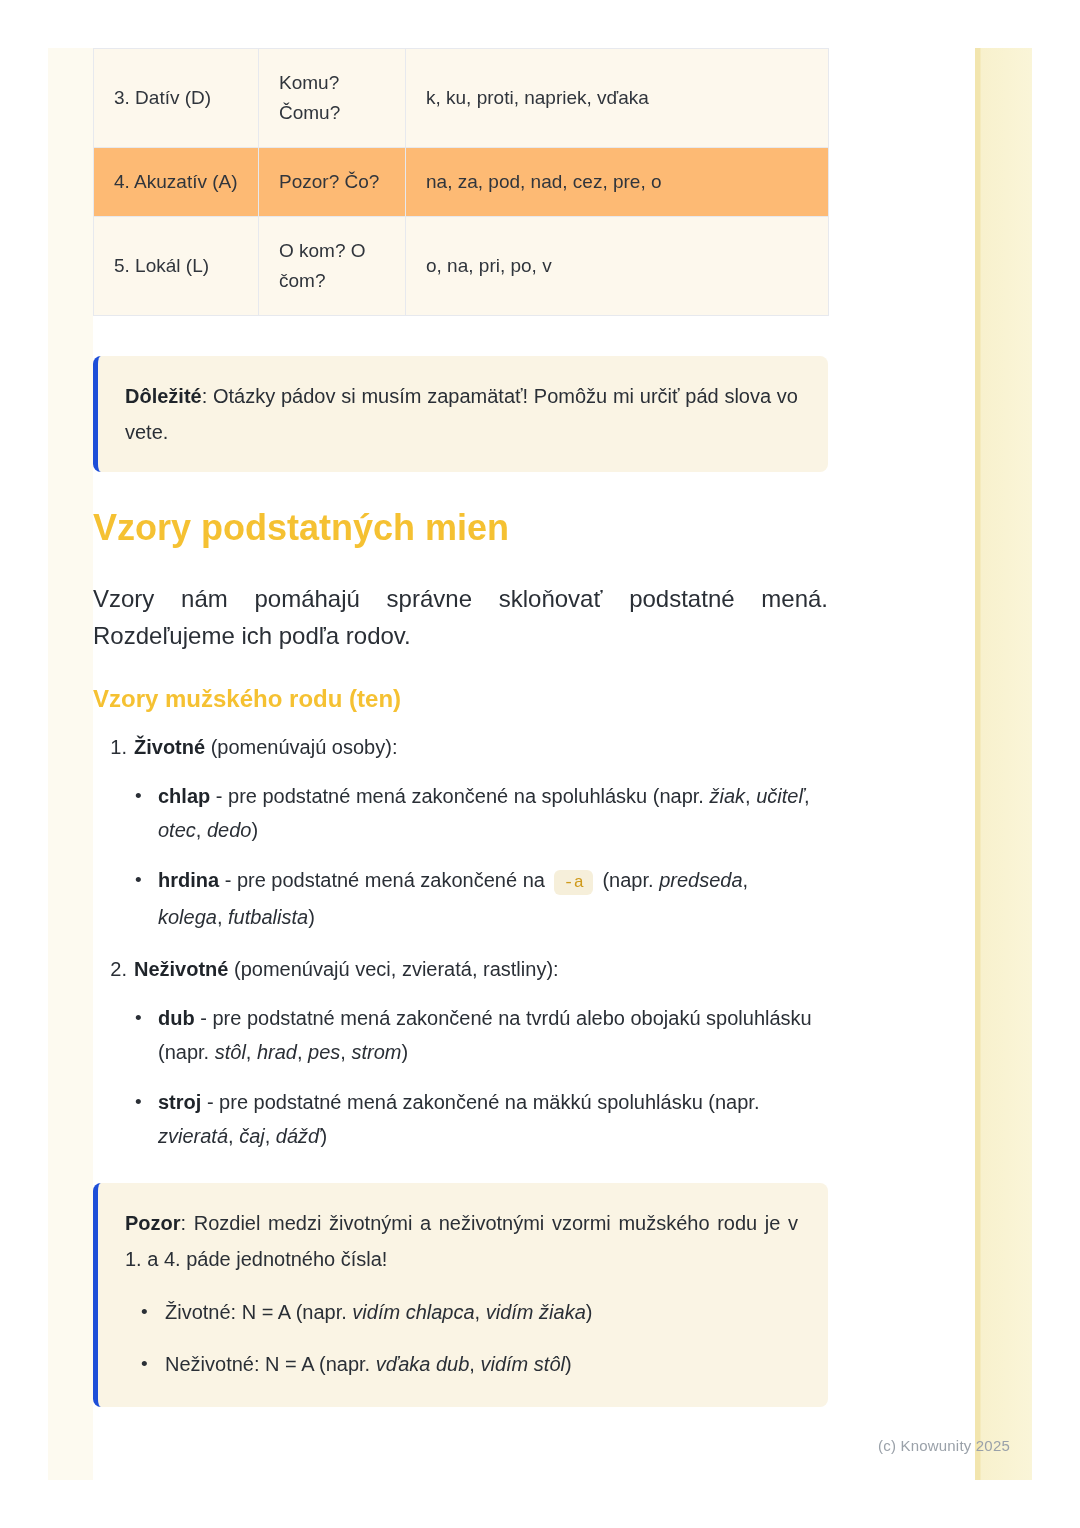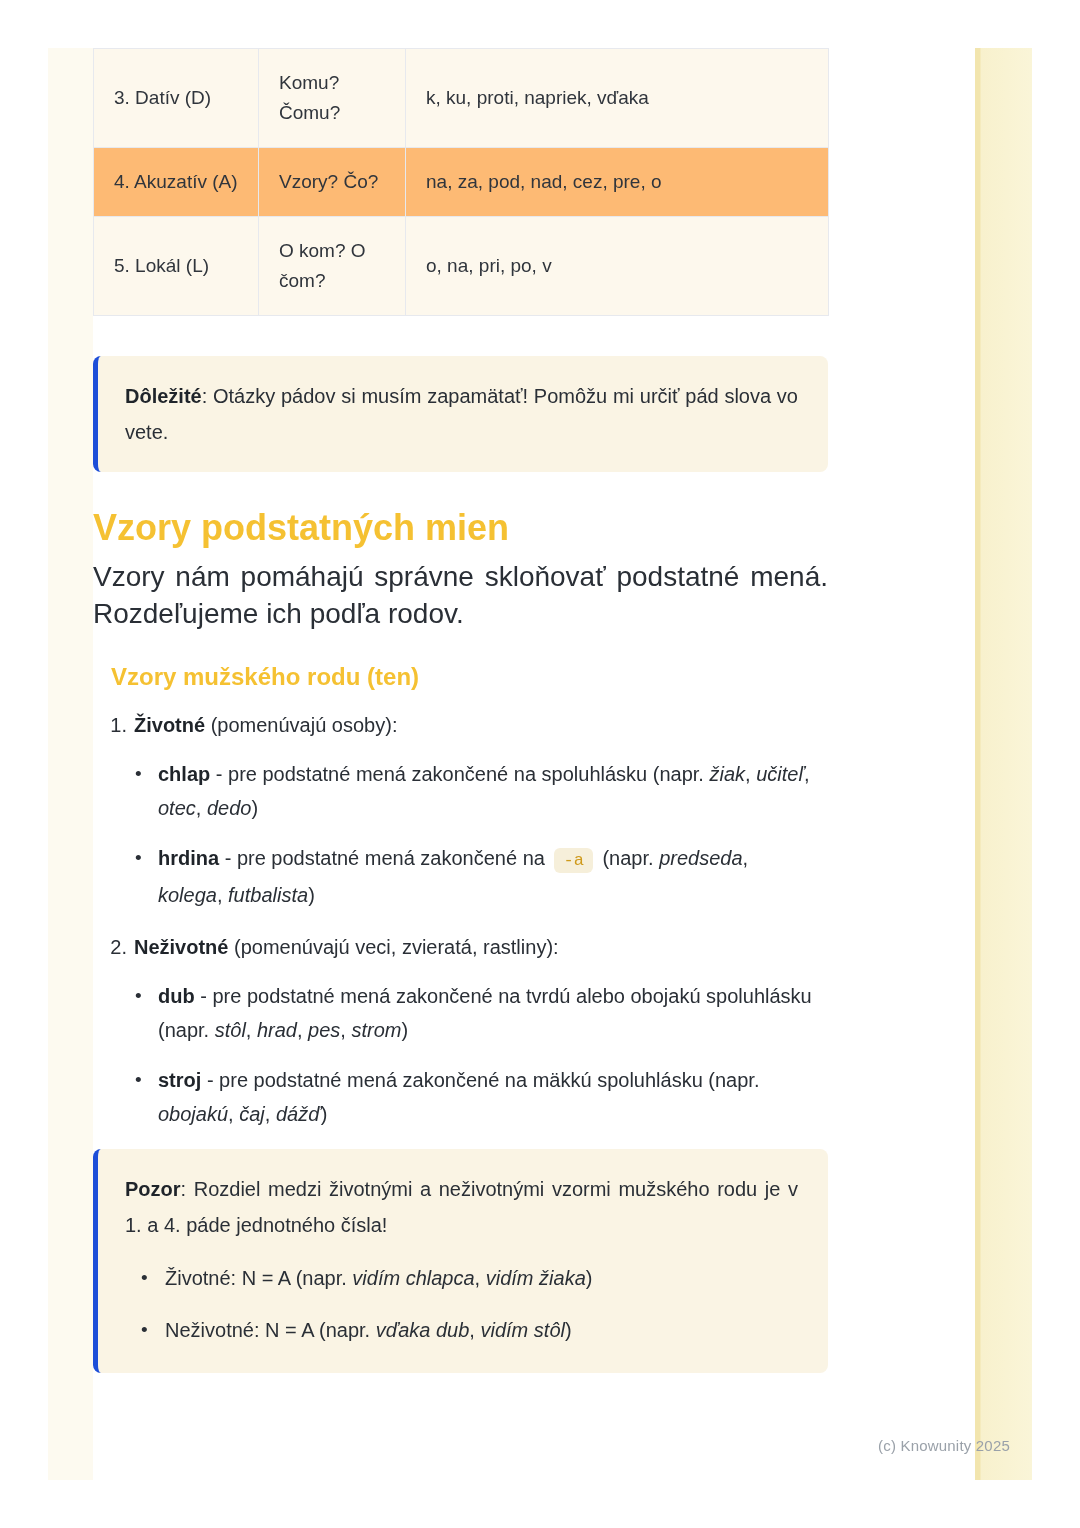--- a/index.html
+++ b/index.html
@@ -38,27 +38,27 @@
   tr.row-cream td { background: #fdf8ed; }
   tr.row-blue  td { background: #fdba74; }
 
   
   .callout {
     background: #faf4e4; border-left: 5px solid #1d4ed8; border-radius: 8px;
     padding: 22px 30px 22px 27px; font-size: 20px; line-height: 36px;
   }
   .callout .body-par { text-align: justify; }
   .callout-important { margin-top: 40px; }
-  .callout-warning { margin-top: 18px; padding-bottom: 26px; }
+  .callout-warning { margin-top: 30px; padding-bottom: 26px; }
   .callout-warning .c-bullets { margin-top: 14px; }
 
   
   h2.section-h2 { margin-top: 38px; font-size: 36px; line-height: 36px; font-weight: 700; color: #f5c132; }
-  p.intro { margin-top: 12px; font-size: 28px; line-height: 37px; text-align: justify; }
-  h3.section-h3 { margin-top: 30px; font-size: 24px; line-height: 30px; font-weight: 700; color: #f5c132; padding-left: 18px; }
+  p.intro { margin-top: 34px; font-size: 24px; line-height: 37px; text-align: justify; }
+  h3.section-h3 { margin-top: 30px; font-size: 24px; line-height: 30px; font-weight: 700; color: #f5c132; }
 
   
   .olist { margin-top: 18px; font-size: 20px; }
   .o-item { margin-top: 20px; }
   .o-item:first-child { margin-top: 0; }
   .o-head { display: flex; line-height: 31px; padding-left: 12px; }
   .o-num { width: 22px; flex: none; text-align: right; margin-right: 7px; }
   .bullets { margin-top: 8px; }
   .b-item { display: flex; margin-top: 16px; line-height: 34px; }
   .b-item .b-marker { flex: none; width: 23px; margin-left: 42px; font-size: 19px; }
@@ -98,21 +98,21 @@
           <col class="c3">
         </colgroup>
       <tbody>
         <tr class="row-cream">
           <td>3. Datív (D)</td>
           <td>Komu? Čomu?</td>
           <td>k, ku, proti, napriek, vďaka</td>
         </tr>
         <tr class="row-blue">
           <td>4. Akuzatív (A)</td>
-          <td>Vzory? Čo?</td>
+          <td>Pozor? Čo?</td>
           <td>na, za, pod, nad, cez, pre, o</td>
         </tr>
         <tr class="row-cream">
           <td>5. Lokál (L)</td>
           <td>O kom? O čom?</td>
           <td>o, na, pri, po, v</td>
         </tr>
       </tbody>
     </table>
 
@@ -150,21 +150,21 @@
           <span class="o-num">2.</span>
           <span class="o-title"><span class="seg-bold">Neživotné</span><span class="seg-plain"> (pomenúvajú veci, zvieratá, rastliny):</span></span>
         </div>
         <div class="bullets">
           <div class="b-item">
             <span class="b-marker">•</span>
             <div class="b-text"><span class="seg-bold">dub</span><span class="seg-plain"> - pre podstatné mená zakončené na tvrdú alebo obojakú spoluhlásku (napr. </span><span class="seg-italic">stôl</span><span class="seg-plain">, </span><span class="seg-italic">hrad</span><span class="seg-plain">, </span><span class="seg-italic">pes</span><span class="seg-plain">, </span><span class="seg-italic">strom</span><span class="seg-plain">)</span></div>
           </div>
           <div class="b-item">
             <span class="b-marker">•</span>
-            <div class="b-text"><span class="seg-bold">stroj</span><span class="seg-plain"> - pre podstatné mená zakončené na mäkkú spoluhlásku (napr. </span><span class="seg-italic">obojakú</span><span class="seg-plain">, </span><span class="seg-italic">čaj</span><span class="seg-plain">, </span><span class="seg-italic">dážď</span><span class="seg-plain">)</span></div>
+            <div class="b-text"><span class="seg-bold">stroj</span><span class="seg-plain"> - pre podstatné mená zakončené na mäkkú spoluhlásku (napr. </span><span class="seg-italic">zvieratá</span><span class="seg-plain">, </span><span class="seg-italic">čaj</span><span class="seg-plain">, </span><span class="seg-italic">dážď</span><span class="seg-plain">)</span></div>
           </div>
         </div>
       </div>
 
     </div>
 
     <div class="callout callout-warning">
       <div class="body-par"><span class="seg-bold">Pozor</span><span class="seg-plain">: Rozdiel medzi životnými a neživotnými vzormi mužského rodu je v 1. a 4. páde jednotného čísla!</span></div>
       <div class="c-bullets">
         <div class="b-item">

